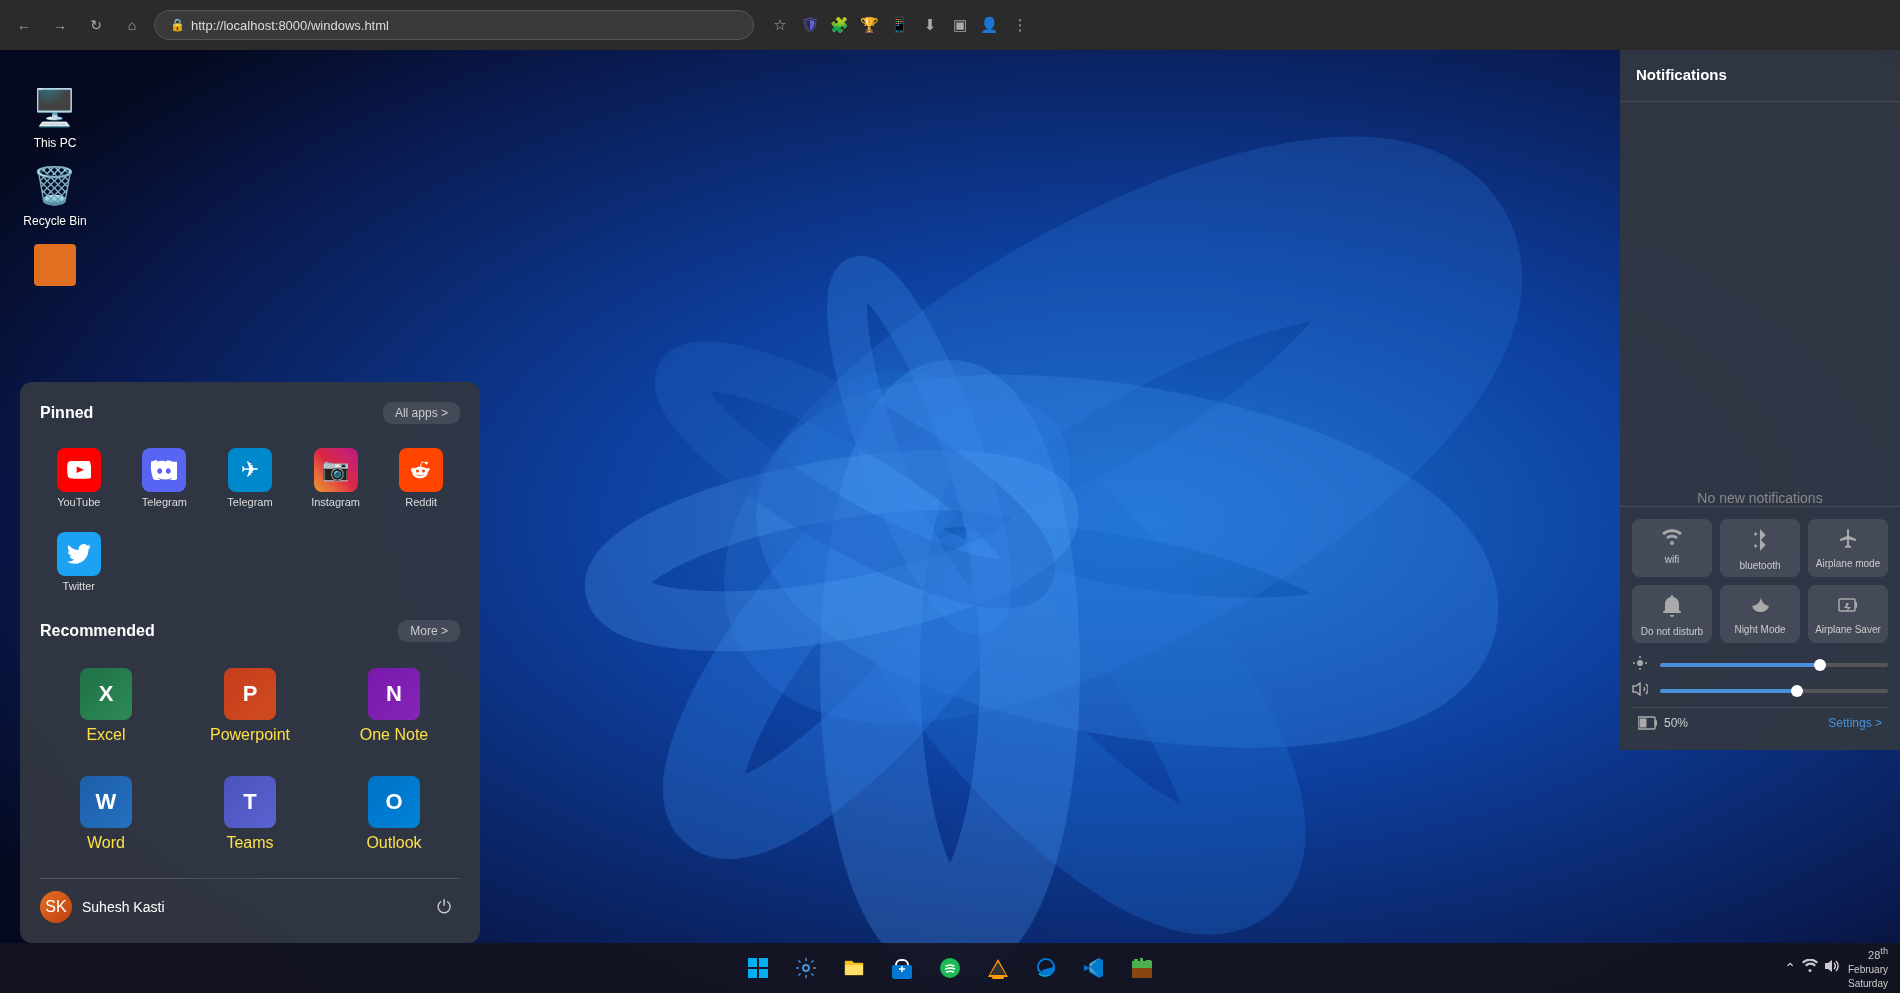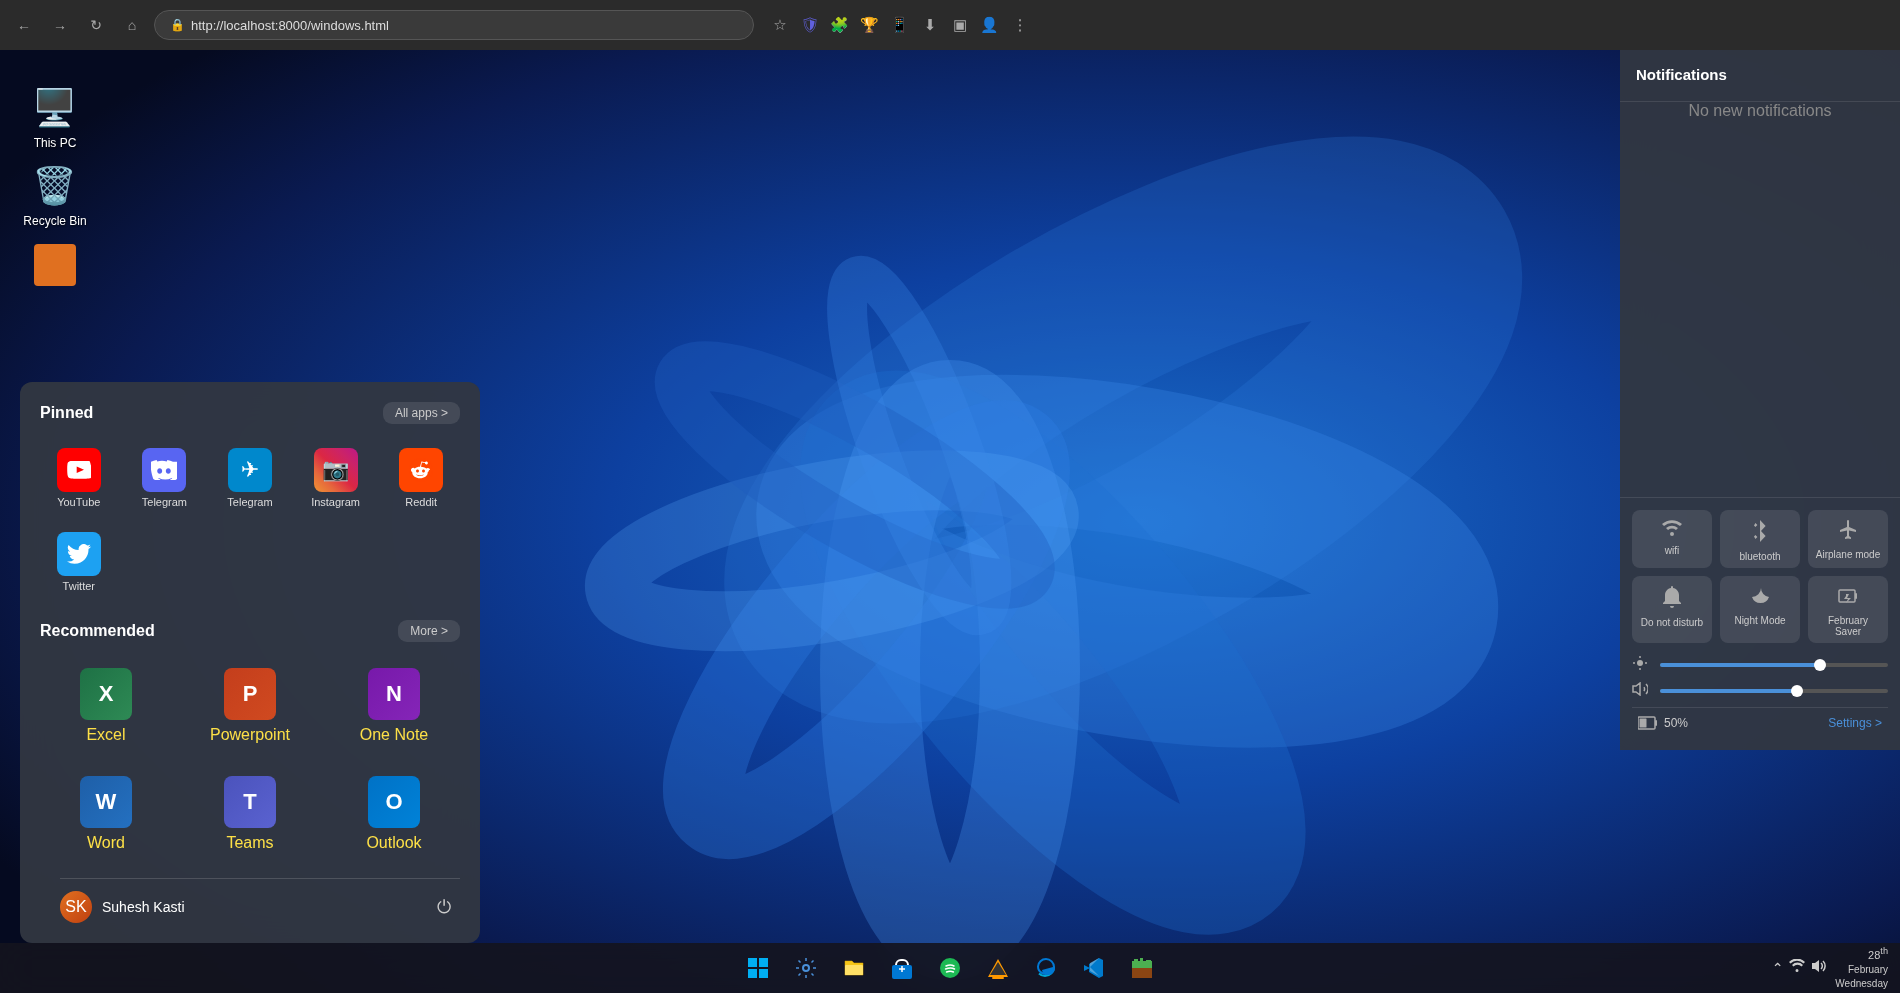--- a/index.html
+++ b/index.html
@@ -180,21 +180,20 @@
       font-size: 16px;
       color: #fde047;
       text-align: left;
     }
     .start-menu-footer {
       border-top: 1px solid rgba(255,255,255,0.15);
       padding-top: 12px;
       display: flex;
       justify-content: space-between;
       align-items: center;
-      margin-left: 20px;
     }
     .user-info {
       display: flex;
       align-items: center;
       gap: 10px;
       cursor: pointer;
     }
     .user-avatar {
       width: 32px; height: 32px;
       border-radius: 50%;
@@ -249,24 +248,24 @@
     .notifications-header {
       padding: 16px 16px 18px;
       font-size: 15px;
       font-weight: 600;
       color: white;
       border-bottom: 1px solid rgba(255,255,255,0.1);
     }
     .notifications-empty {
       flex: 1;
       display: flex;
-      align-items: flex-start;
+      align-items: flex-end;
       justify-content: center;
       color: #888;
-      font-size: 16px;
+      font-size: 14px;
     }
     .quick-settings {
       padding: 12px;
       border-top: 1px solid rgba(255,255,255,0.1);
     }
     .quick-settings-grid {
       display: grid;
       grid-template-columns: repeat(3, 1fr);
       gap: 8px;
       margin-bottom: 12px;
@@ -643,21 +642,21 @@
         </div>
 
         <div class="quick-toggle">
           <span class="quick-toggle-icon">
             <svg width="20" height="20" viewBox="0 0 20 20">
                 <rect x="1" y="4" width="16" height="12" rx="1" fill="none" stroke="#aaa" stroke-width="1.5"></rect>
                 <rect x="17" y="7" width="2" height="6" rx="1" fill="#aaa"></rect>
                 <path d="M8 10l-2 3h4l-2 4 5-5H9l2-4H8z" fill="#aaa"></path>
               </svg>
           </span>
-          <span class="quick-toggle-label">February Saver</span>
+          <span class="quick-toggle-label">Airplane Saver</span>
         </div>
       </div>
 
       <div class="slider-row">
         <span class="slider-icon">
           <svg width="16" height="16" viewBox="0 0 16 16">
               <circle cx="8" cy="8" r="3" fill="#aaa"></circle>
               <line x1="8" y1="1" x2="8" y2="3" stroke="#aaa" stroke-width="1.5"></line>
               <line x1="8" y1="13" x2="8" y2="15" stroke="#aaa" stroke-width="1.5"></line>
               <line x1="1" y1="8" x2="3" y2="8" stroke="#aaa" stroke-width="1.5"></line>
@@ -785,18 +784,18 @@
           <svg width="16" height="14" viewBox="0 0 16 14">
               <path d="M1 4h3l4-3v12L4 10H1V4z" fill="#ccc"></path>
               <path d="M10 4a4 4 0 0 1 0 6" stroke="#ccc" stroke-width="1.5" fill="none"></path>
               <path d="M12 2a7 7 0 0 1 0 10" stroke="#ccc" stroke-width="1.5" fill="none"></path>
             </svg>
         </span>
       </div>
       <div class="taskbar-clock">
         <div style="font-size:11px;color:#ccc;">28<sup>th</sup></div>
         <div style="font-size:10px;color:#ccc;">February</div>
-        <div style="font-size:10px;color:#ccc;">Wednesday</div>
+        <div style="font-size:10px;color:#ccc;">Saturday</div>
       </div>
     </div>
   </div>
 
 </div>
 
 </body></html>

